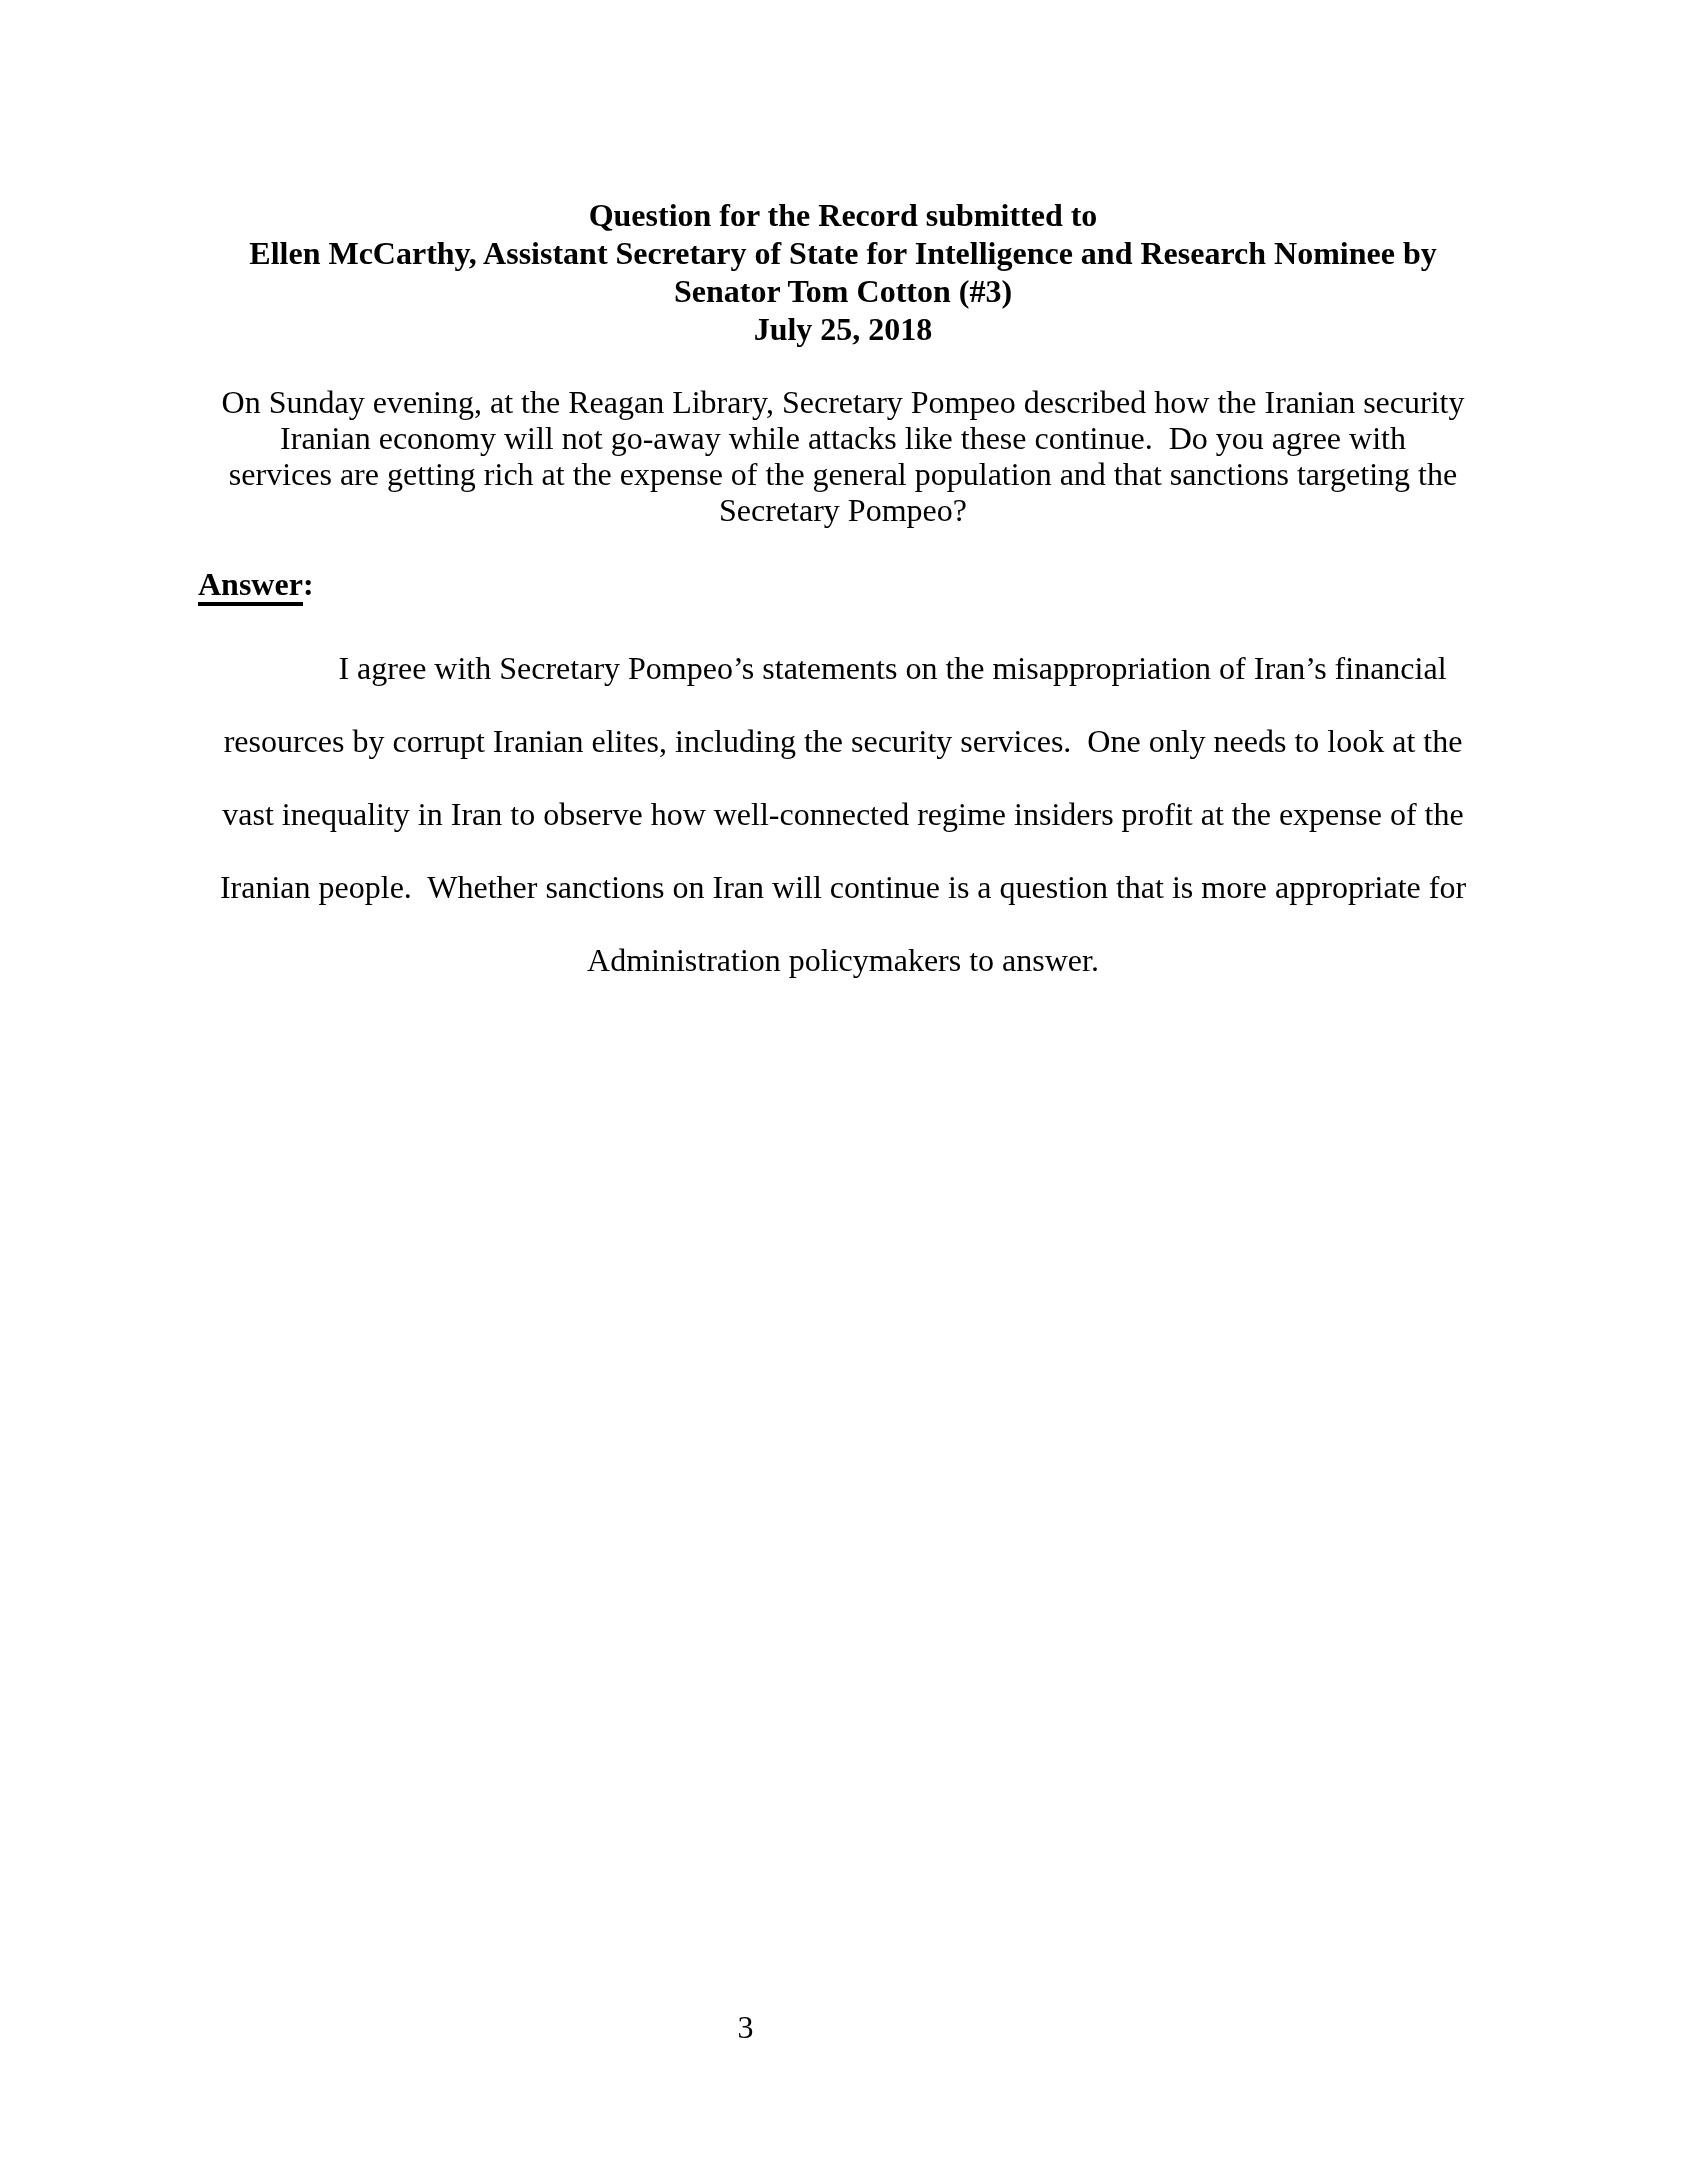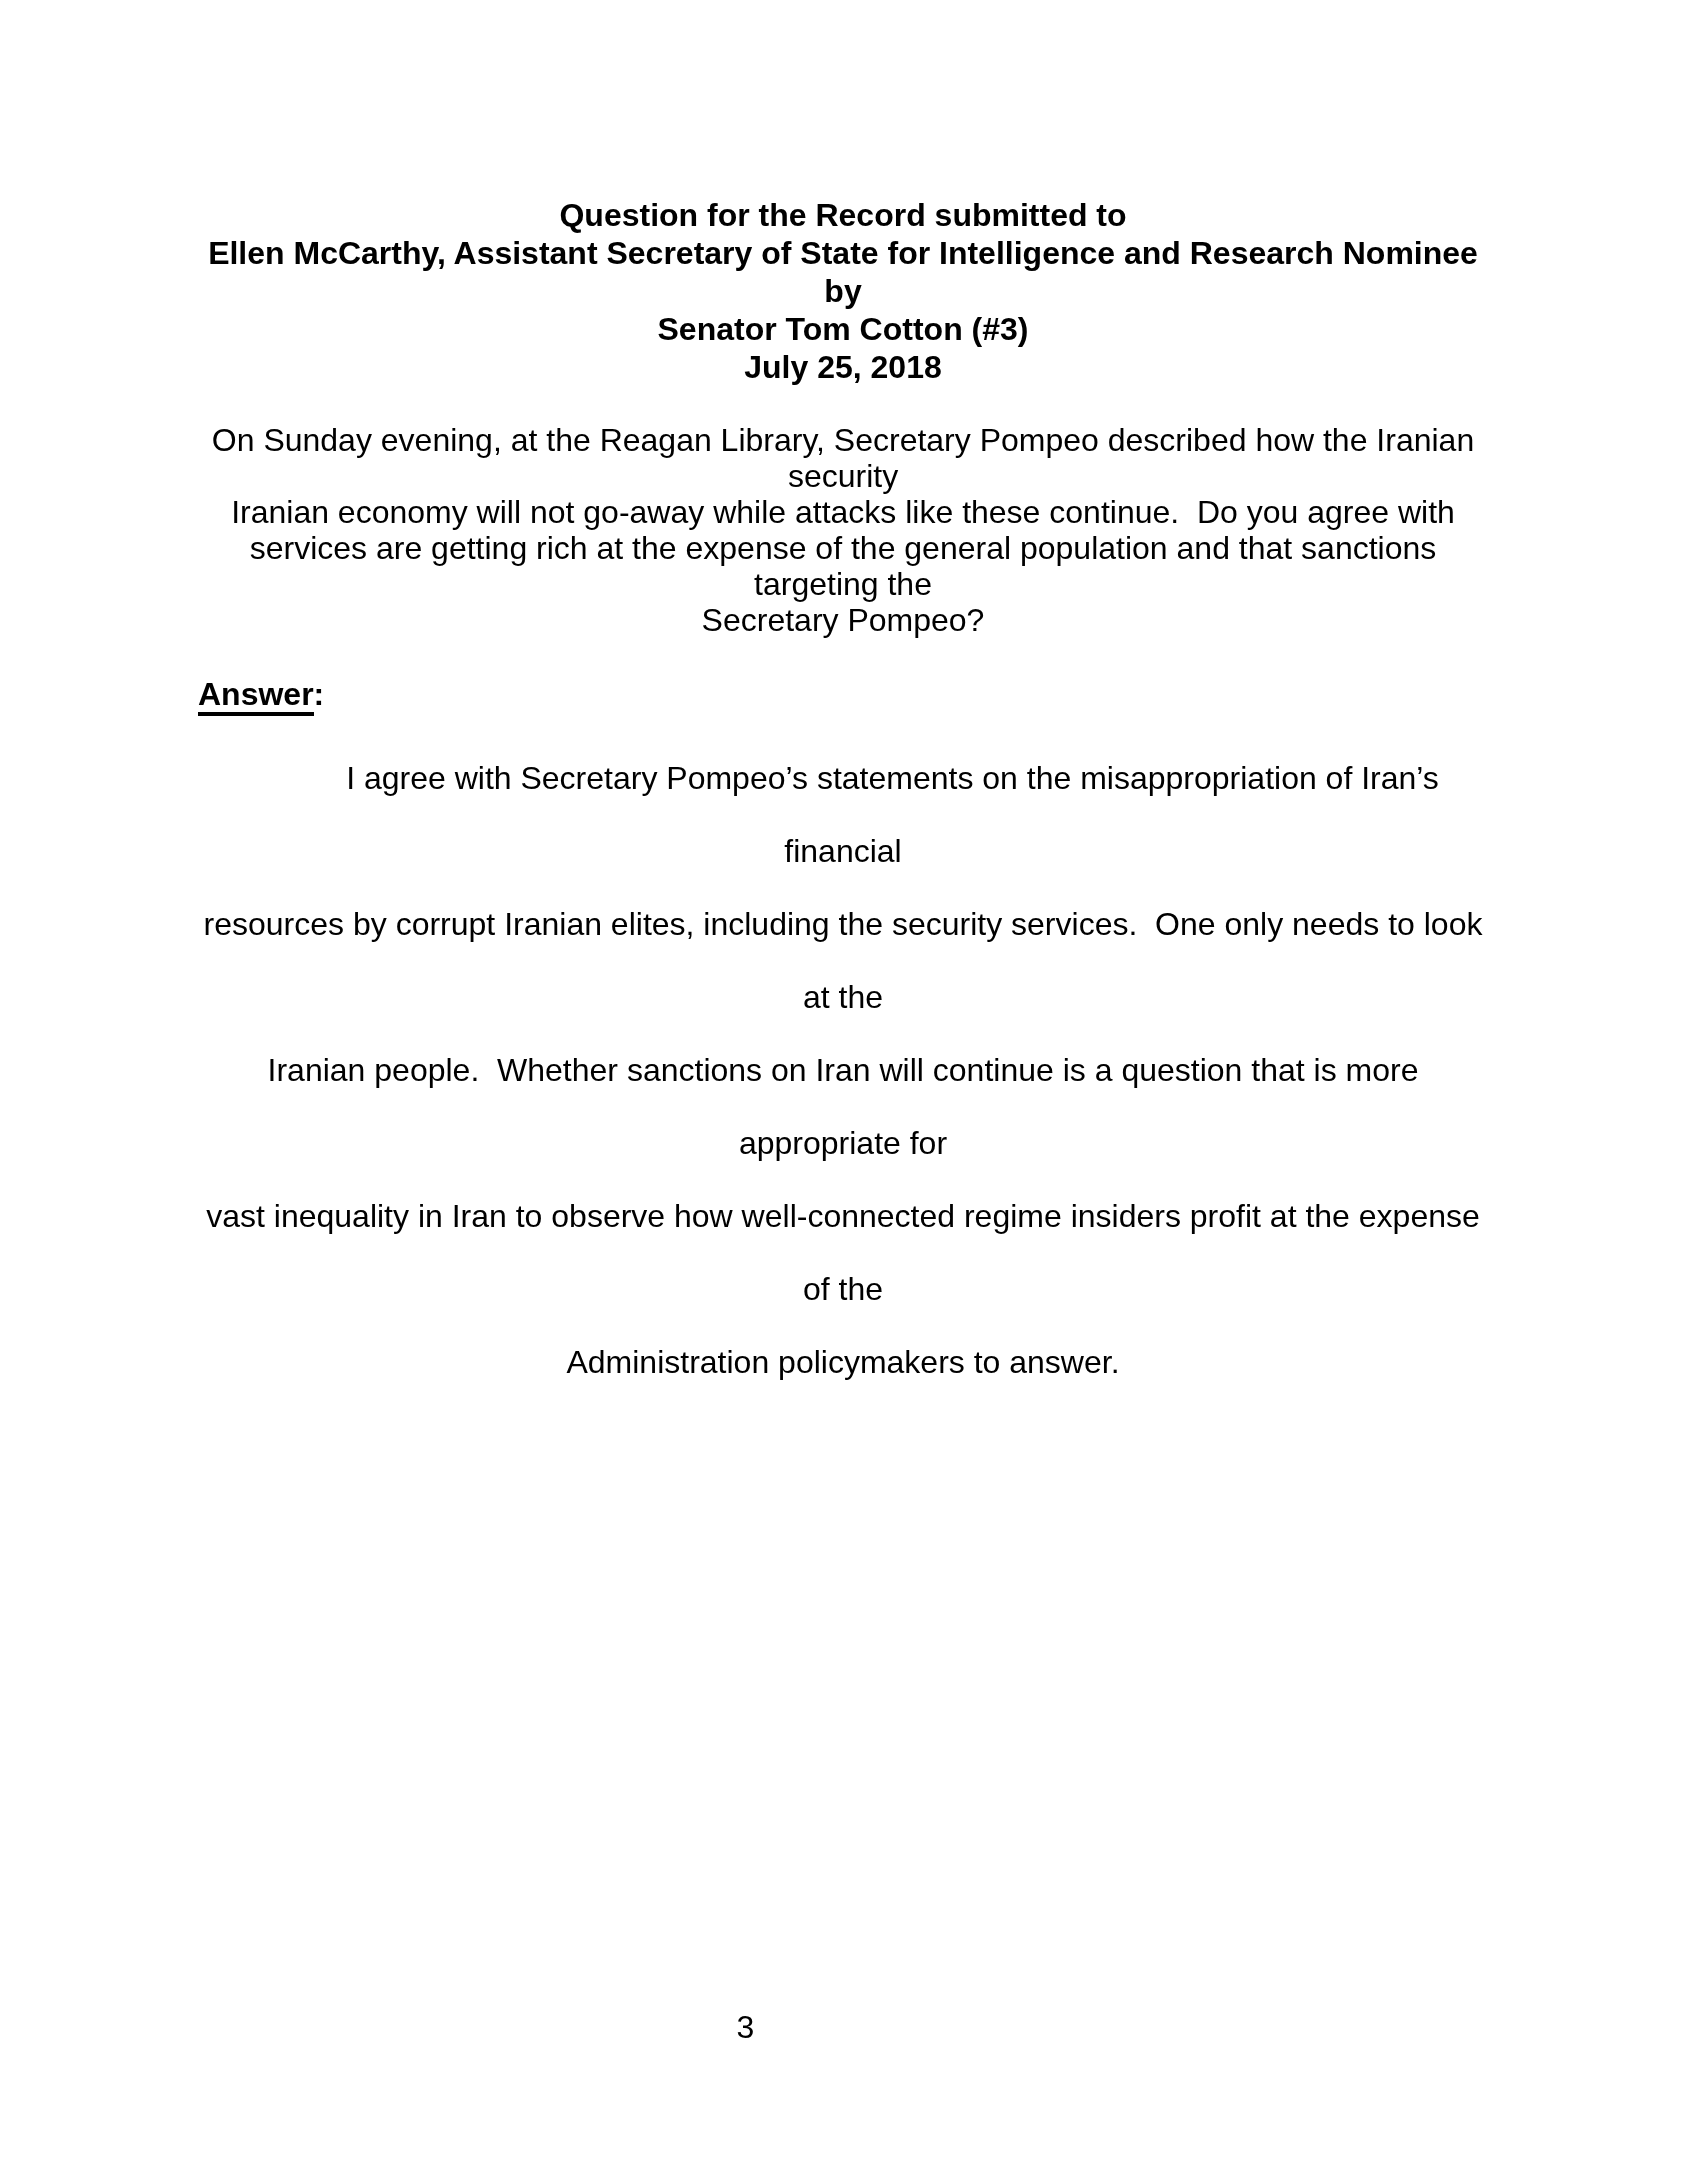--- a/index.html
+++ b/index.html
@@ -6,21 +6,21 @@
     margin: 0;
     padding: 0;
     background: #ffffff;
   }
   .page {
     position: relative;
     width: 1491px;
     height: 2183px;
     background: #ffffff;
     color: #000000;
-    font-family: Liberation Sans, sans-serif;
+    font-family: Liberation Serif, serif;
     font-size: 32px;
     overflow: hidden;
   }
   .content {
     position: absolute;
     left: 198px;
     top: 196px;
     width: 1290px;
   }
   .doc-header {
@@ -91,22 +91,22 @@
       <div class="line">Secretary Pompeo?</div>
     </div>
 
     <div class="section-label answer-label">
       <span class="underlined">Answer</span><span>:</span>
     </div>
 
     <div class="body-block answer-body">
       <div class="line">I agree with Secretary Pompeo’s statements on the misappropriation of Iran’s financial</div>
       <div class="line">resources by corrupt Iranian elites, including the security services.  One only needs to look at the</div>
+      <div class="line">vast inequality in Iran to observe how well-connected regime insiders profit at the expense of the</div>
       <div class="line">Iranian people.  Whether sanctions on Iran will continue is a question that is more appropriate for</div>
-      <div class="line">vast inequality in Iran to observe how well-connected regime insiders profit at the expense of the</div>
       <div class="line">Administration policymakers to answer.</div>
     </div>
 
   </div>
 
   <div class="page-number">3</div>
 </div>
 
 
 </body></html>

